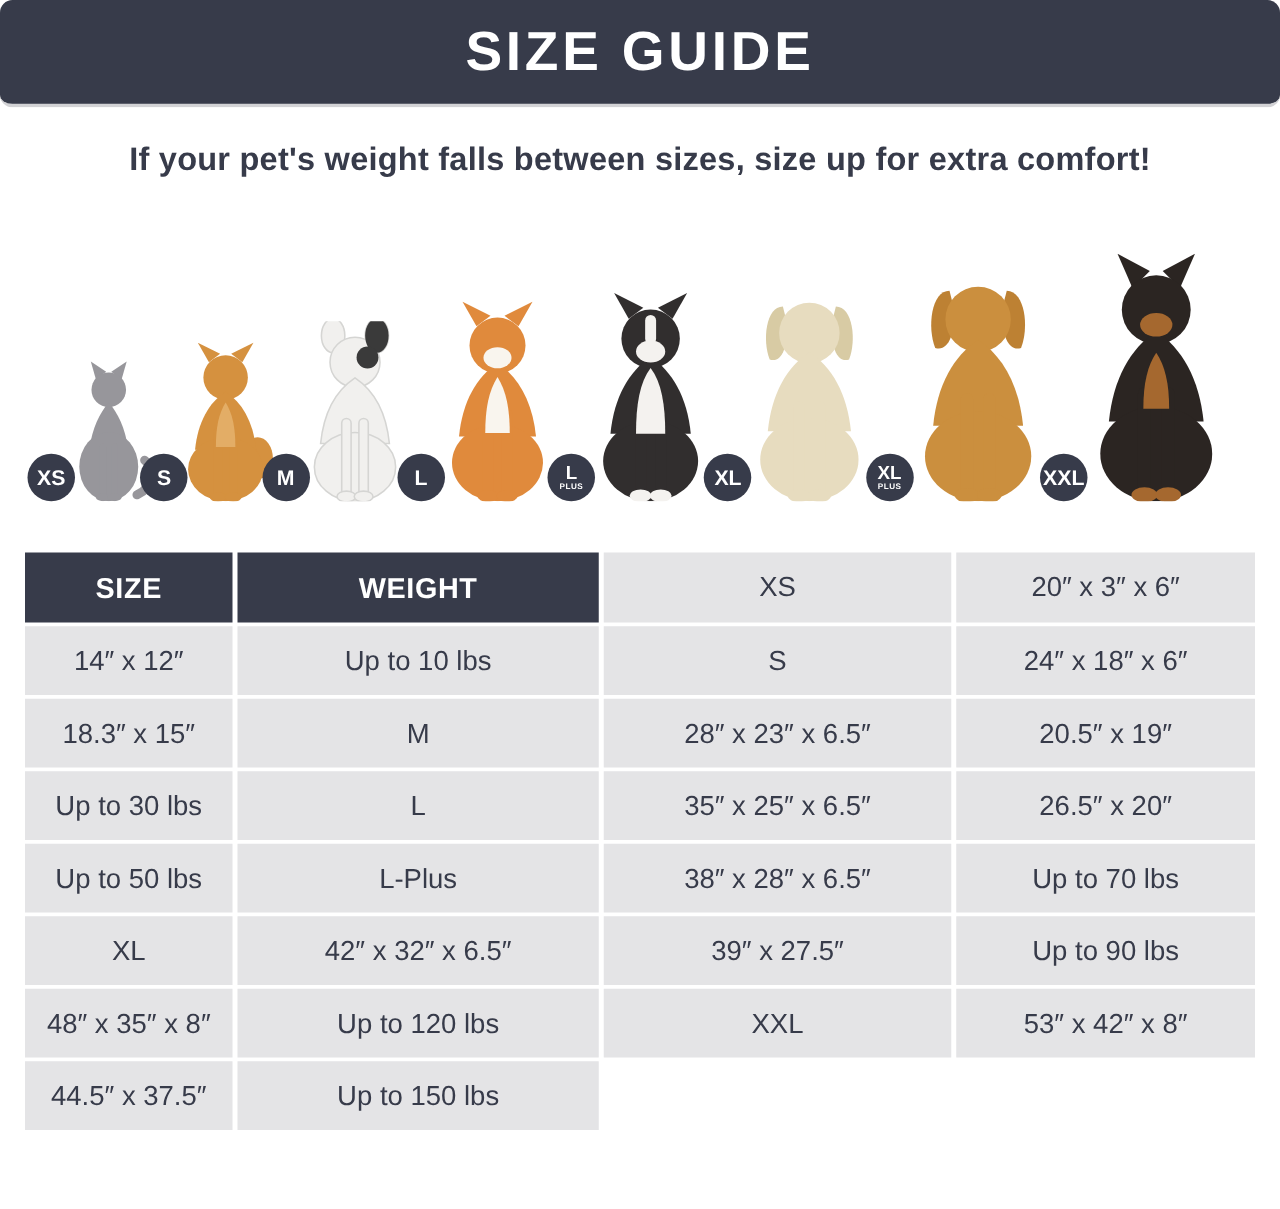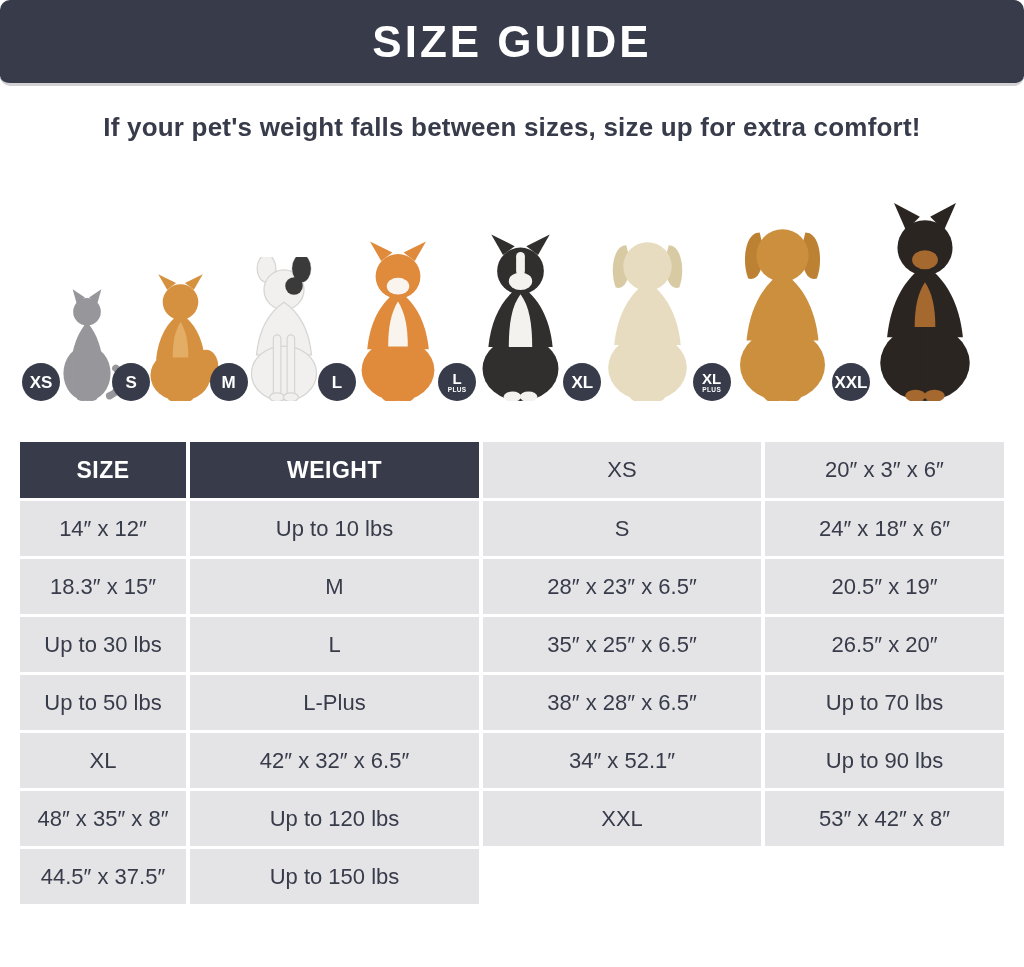--- a/index.html
+++ b/index.html
@@ -254,21 +254,21 @@
   <div class="td">35″ x 25″ x 6.5″</div>
   <div class="td">26.5″ x 20″</div>
   <div class="td">Up to 50 lbs</div>
 
   <div class="td">L-Plus</div>
   <div class="td">38″ x 28″ x 6.5″</div>
   <div class="td">Up to 70 lbs</div>
 
   <div class="td">XL</div>
   <div class="td">42″ x 32″ x 6.5″</div>
-  <div class="td">34″ x 52.1″</div>
+  <div class="td">39″ x 27.5″</div>
   <div class="td">Up to 90 lbs</div>
 
   <div class="td">48″ x 35″ x 8″</div>
   <div class="td">Up to 120 lbs</div>
 
   <div class="td">XXL</div>
   <div class="td">53″ x 42″ x 8″</div>
   <div class="td">44.5″ x 37.5″</div>
   <div class="td">Up to 150 lbs</div>
 </div>

